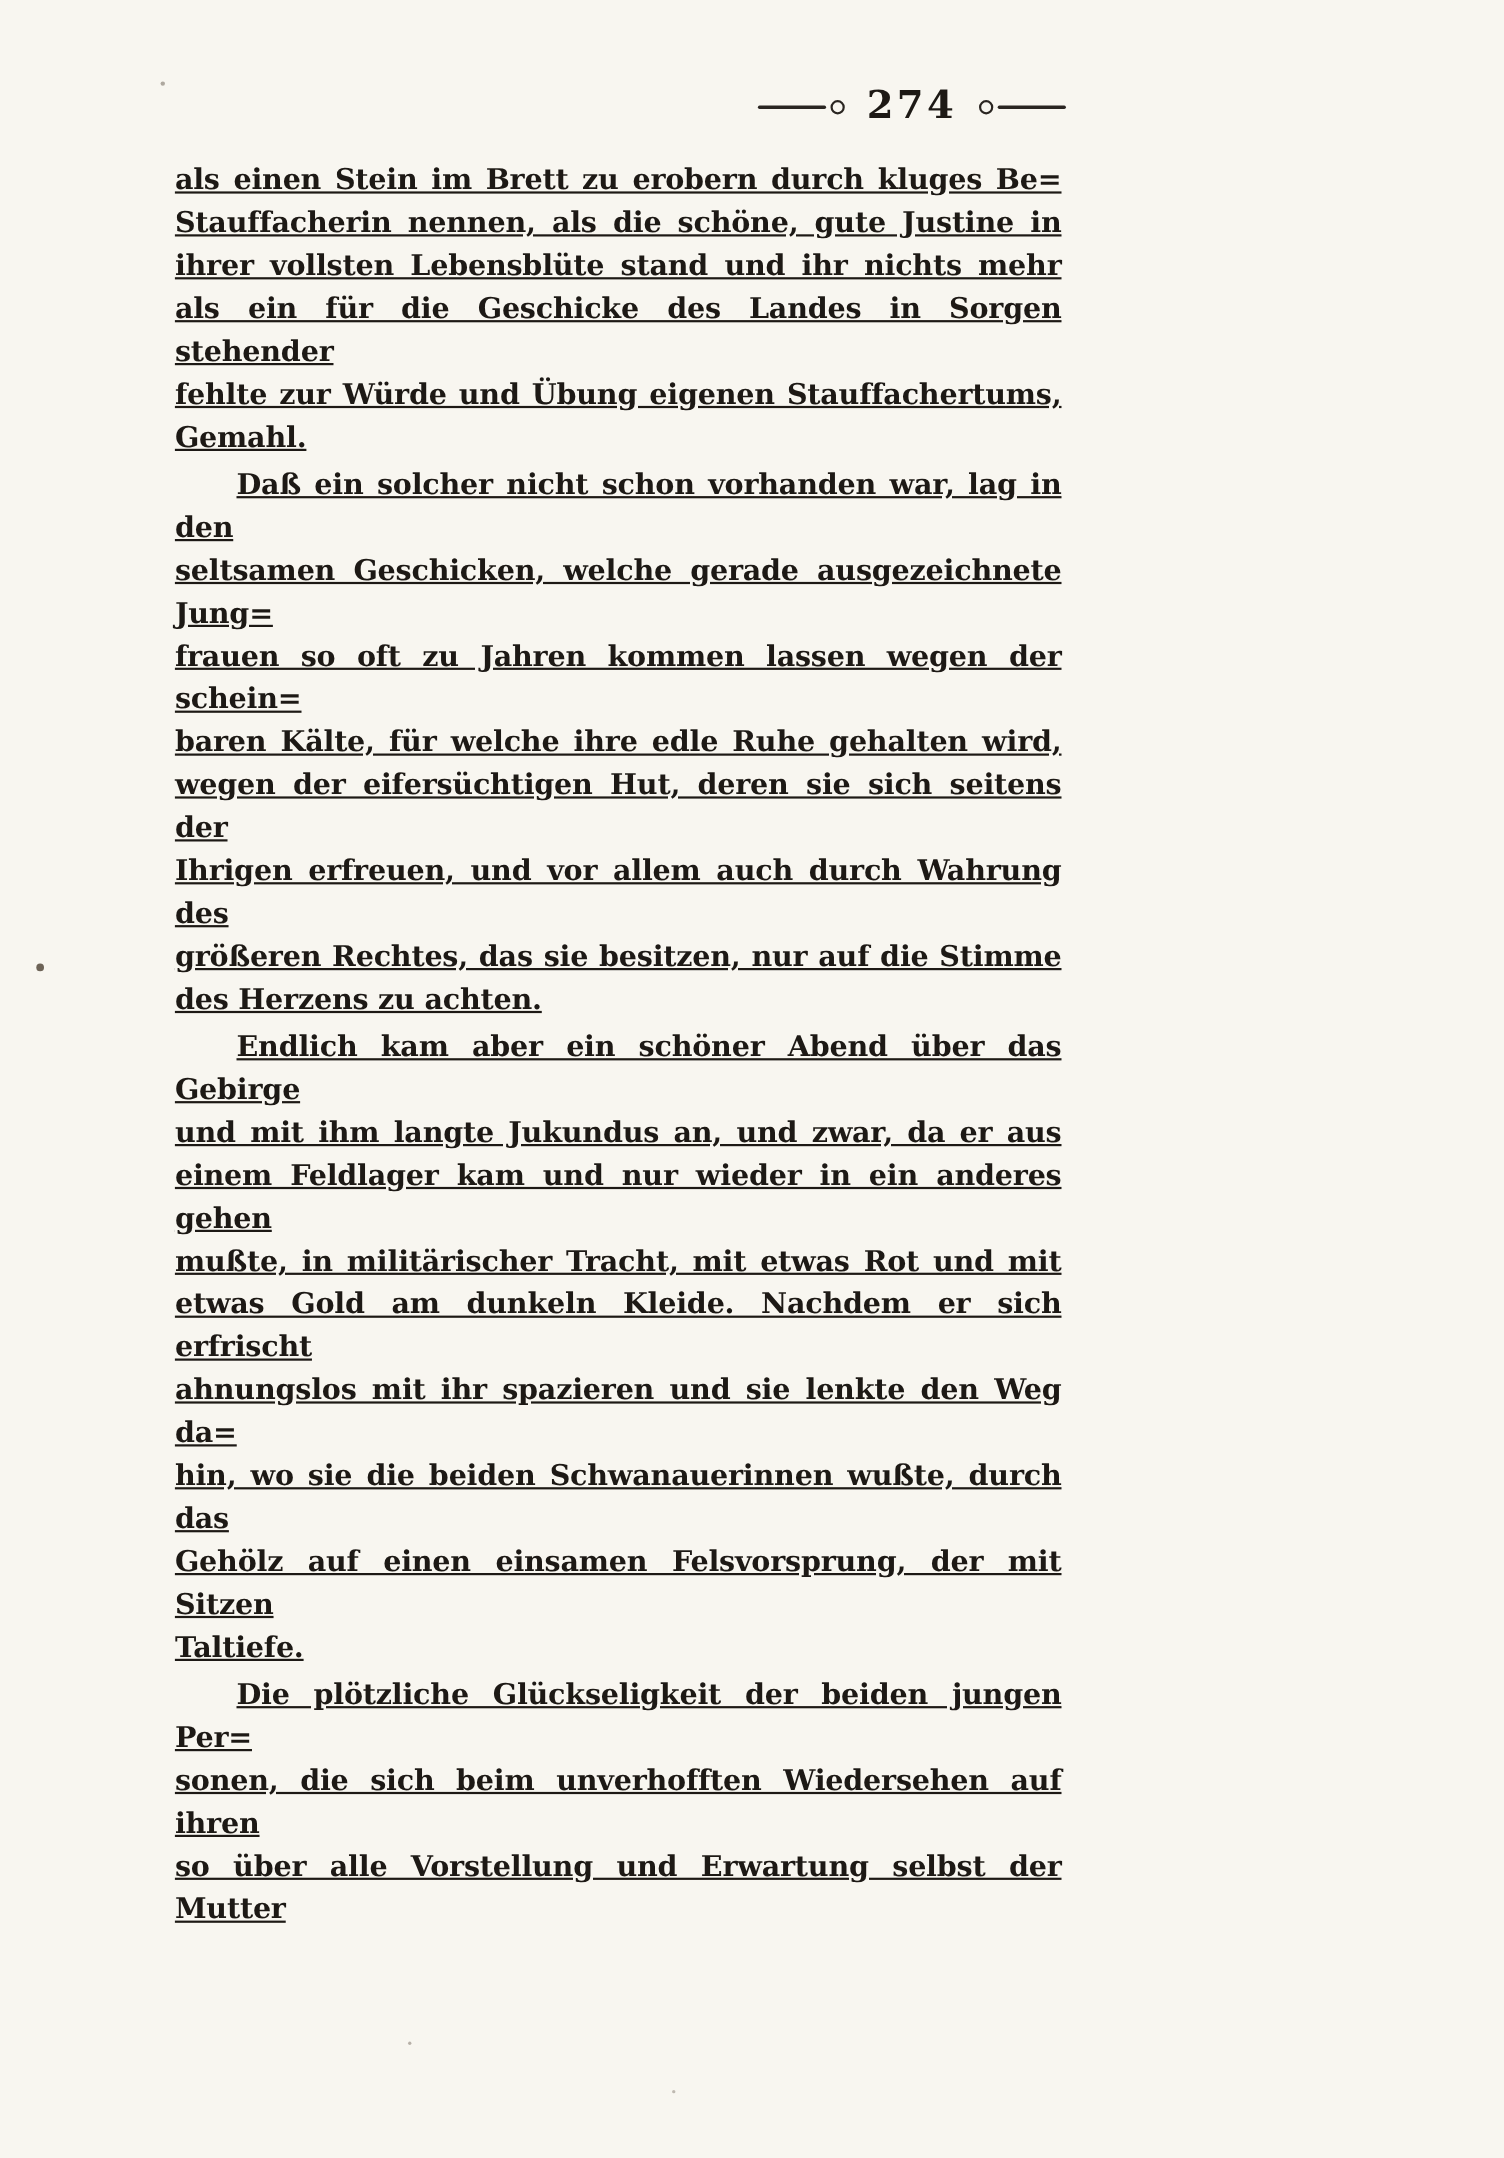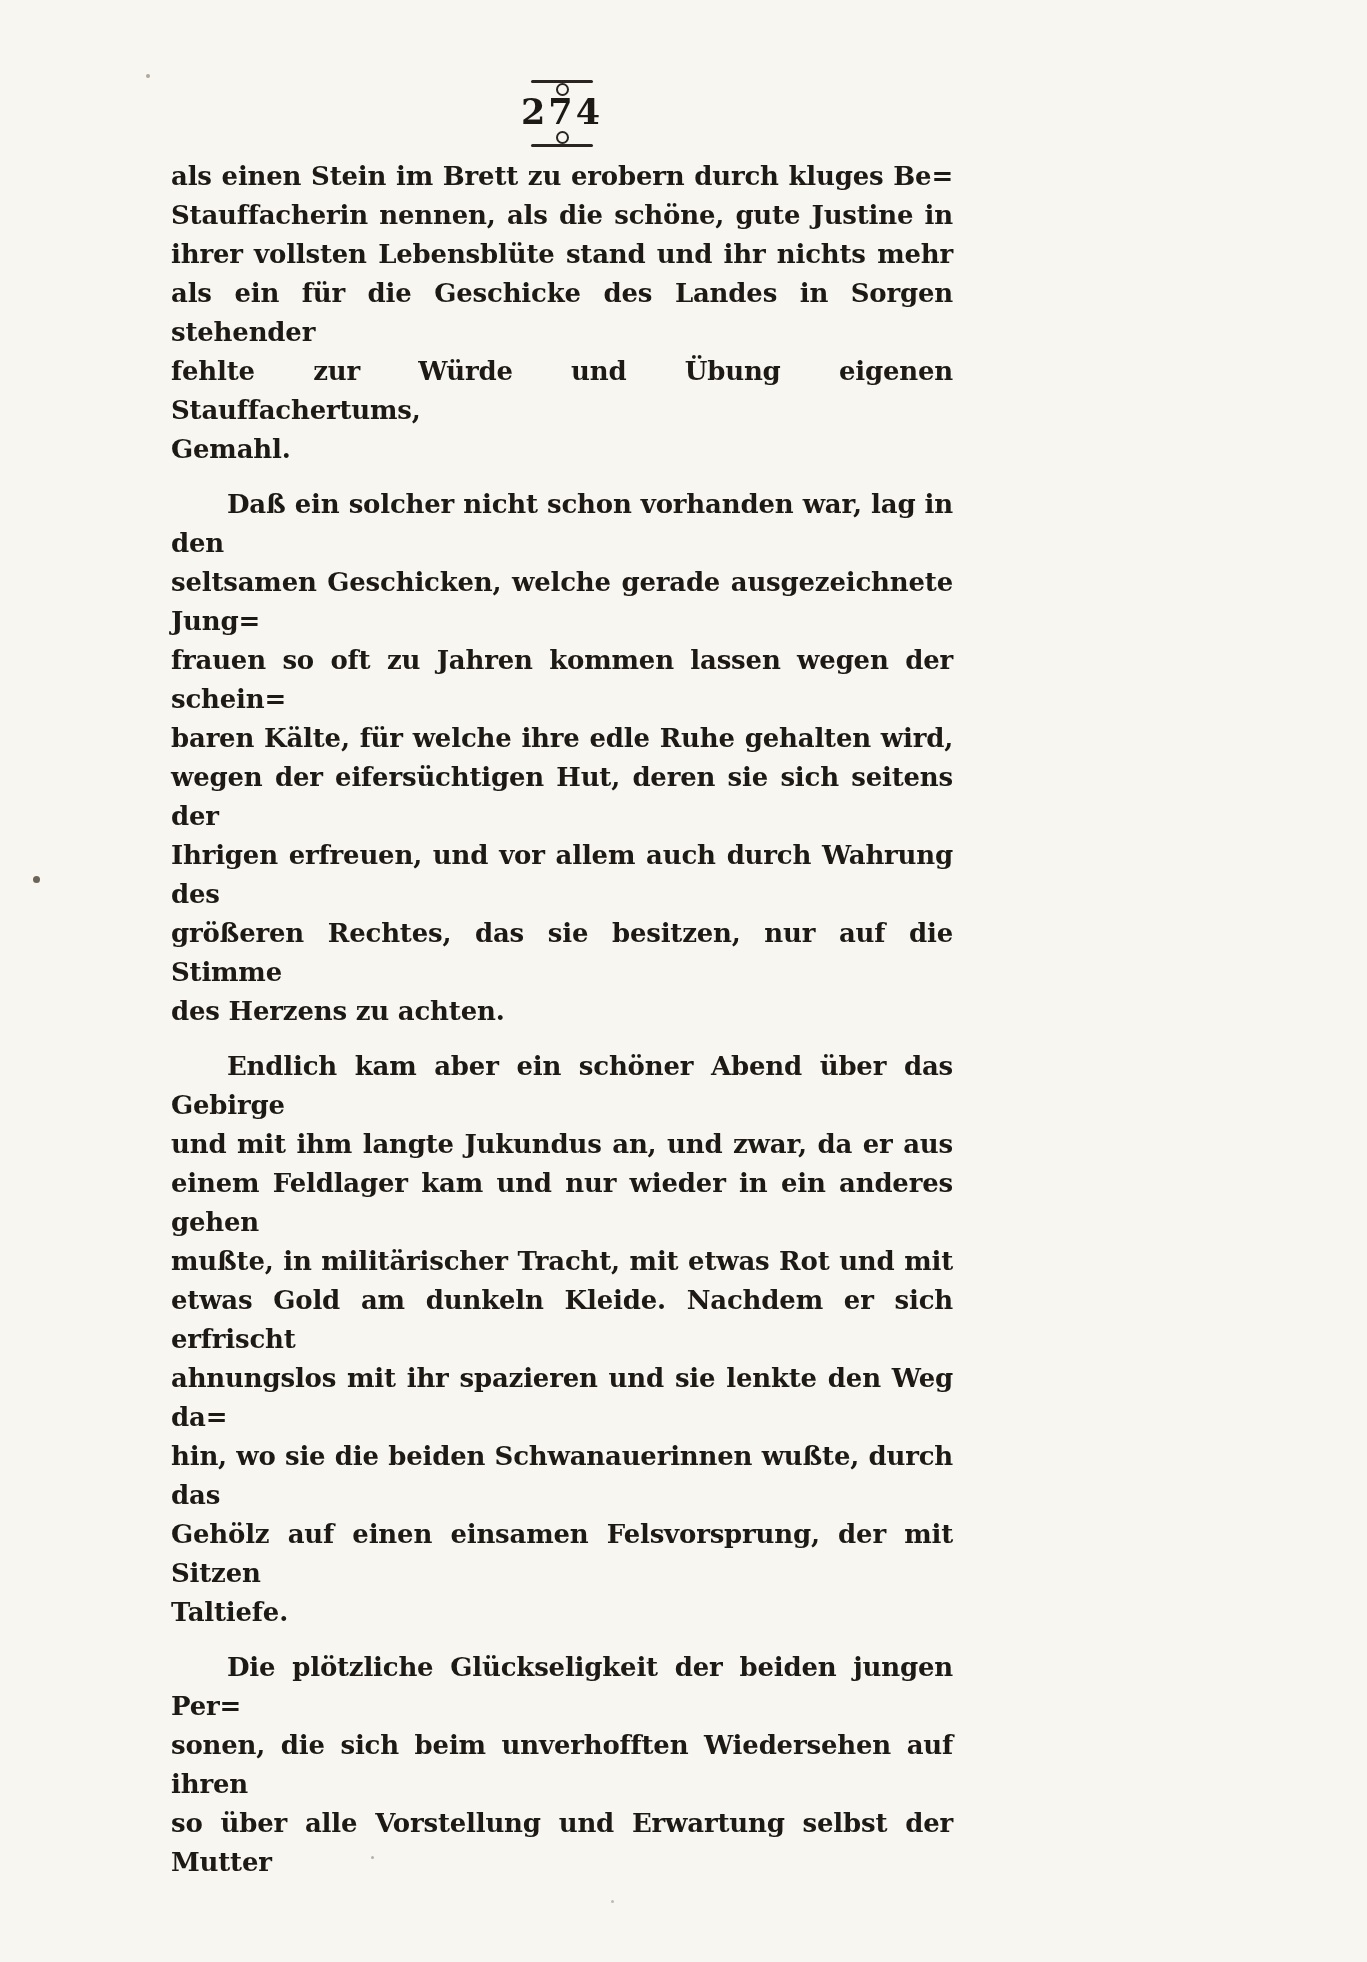--- a/index.html
+++ b/index.html
@@ -16,21 +16,20 @@
     overflow: hidden;
   }
   .page-header {
     position: absolute;
     top: 80px;
     left: 155px;
     width: 814px;
     display: flex;
     align-items: center;
     justify-content: flex-end;
-    flex-direction: column;
   }
   .orn-rule {
     width: 62px;
     height: 3px;
     background: #2a2521;
     border-radius: 2px;
   }
   .orn-ring {
     width: 9px;
     height: 9px;
@@ -49,21 +48,21 @@
   .text-block {
     position: absolute;
     top: 141px;
     left: 155px;
     width: 814px;
     font-size: 26px;
     line-height: 39px;
     font-weight: bold;
     letter-spacing: -0.2px;
   }
-  .paragraph { margin: 16px; }
+  .paragraph { margin: 4px; text-decoration: underline; }
   .line {
     text-align: justify;
     text-align-last: justify;
   }
   .line.last {
     text-align-last: left;
   }
   .line.first {
     text-indent: 56px;
   }

